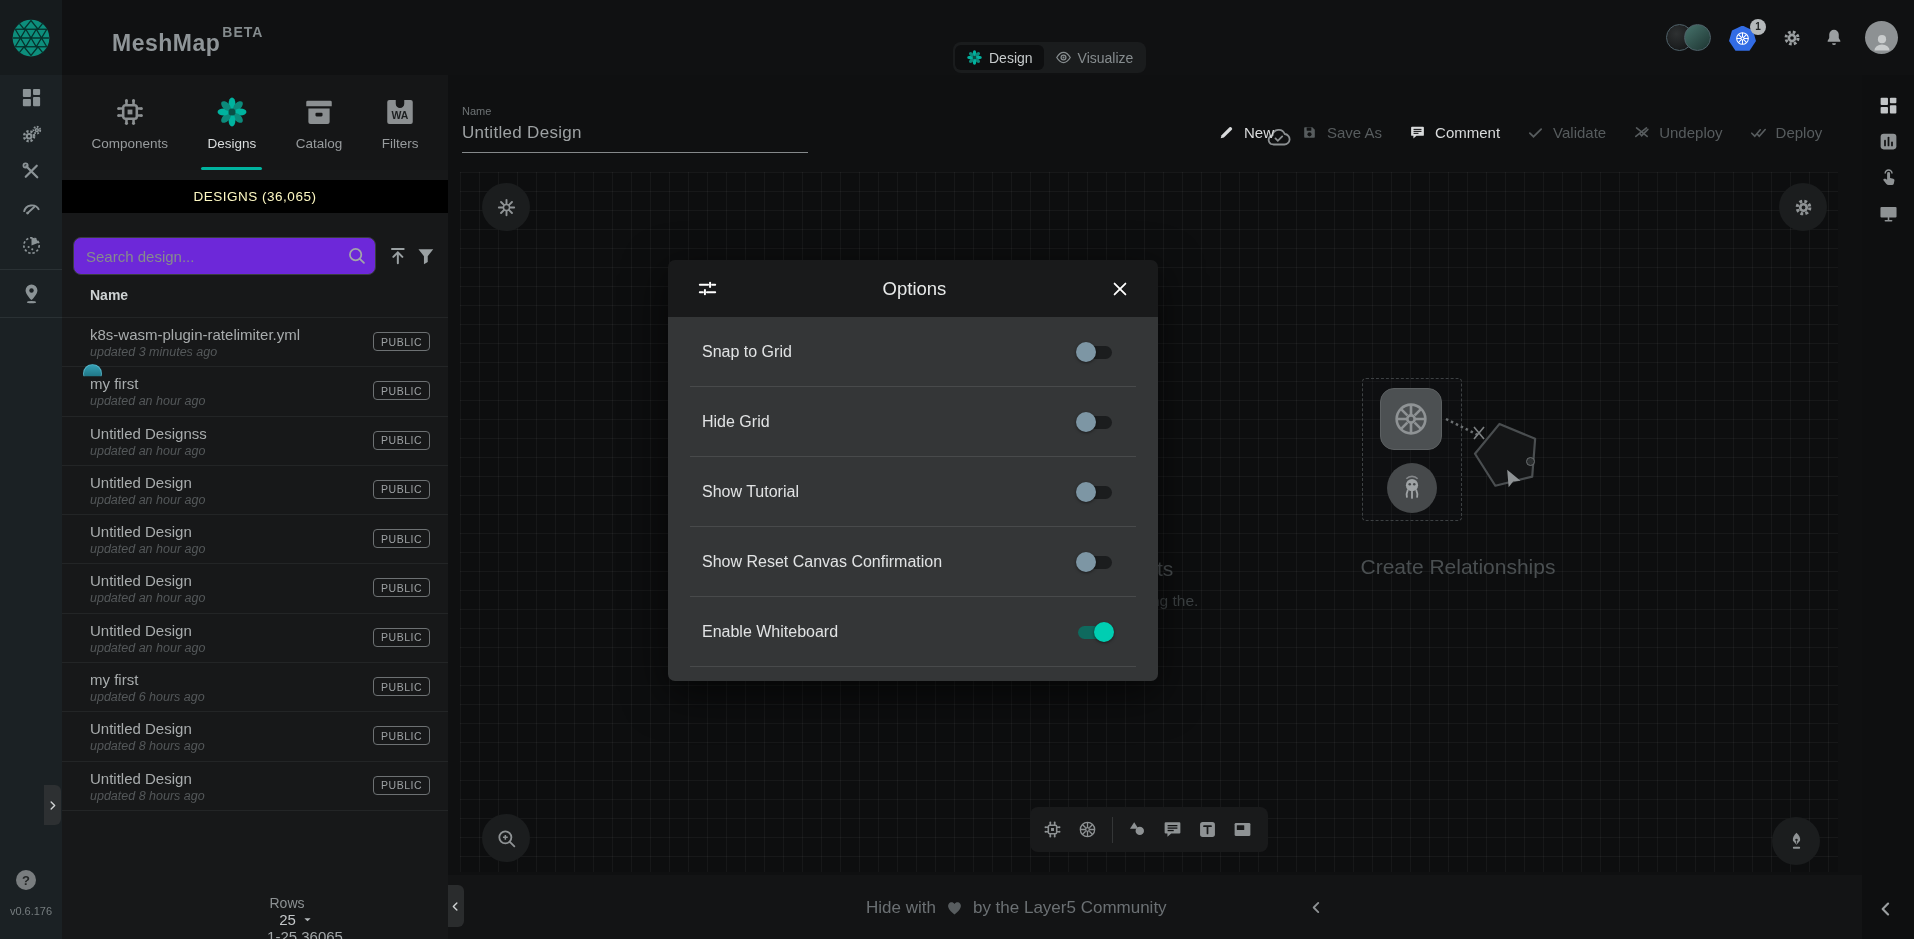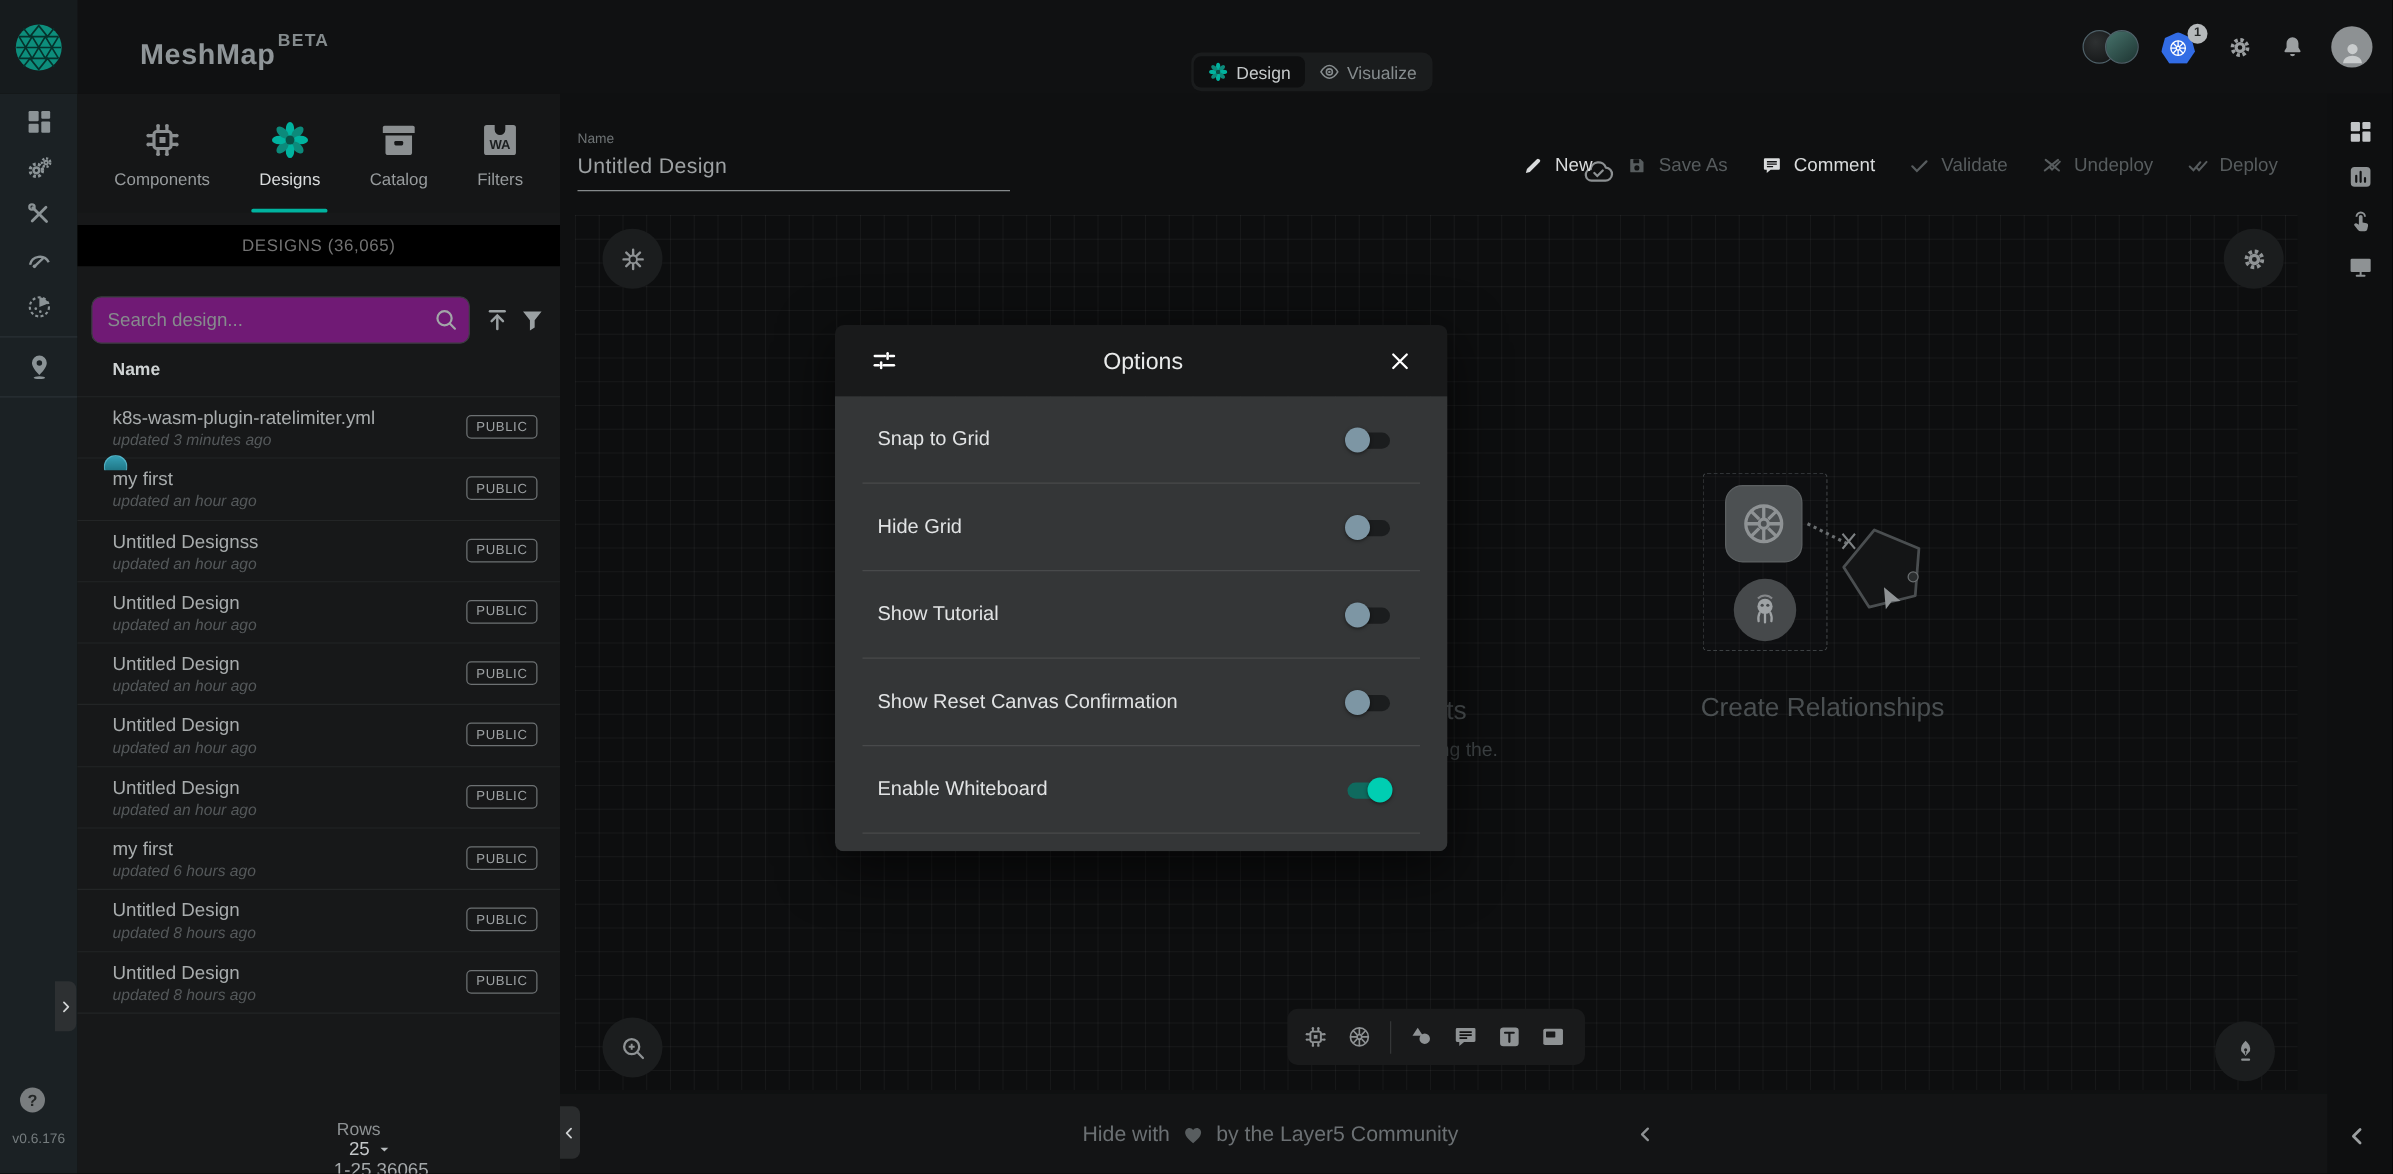--- a/index.html
+++ b/index.html
@@ -44,24 +44,24 @@
   .rail-expand .ic { width:13px; height:13px; }
 
   
   .sidebar { position:absolute; left:62px; top:75px; width:386px; height:864px; background:#171819; z-index:5; }
   .tabbar { position:absolute; left:0; top:0; width:386px; height:95px; background:#151617; display:flex; justify-content:space-evenly; }
   .tab { position:relative; display:flex; flex-direction:column; align-items:center; justify-content:center; gap:7px; padding:0 10px; cursor:pointer; }
   .tab .ic { width:34px; height:34px; color:#8b8f91; }
   .tab .tab-label { font-size:13.5px; color:#979b9d; }
   .tab.active .tab-label { color:#d9dcdd; }
   .tab.active::after { content:''; position:absolute; bottom:0; left:4px; right:4px; height:3px; background:#00B39F; border-radius:2px; }
-  .section-band { position:absolute; left:0; top:105px; width:386px; height:33px; background:#000; color:#737373; font-size:13.5px; letter-spacing:.5px; display:flex; align-items:center; justify-content:center; }
+  .section-band { position:absolute; left:0; top:105px; width:386px; height:33px; background:#000; color:#fef9c3; font-size:13.5px; letter-spacing:.5px; display:flex; align-items:center; justify-content:center; }
   .search-row { position:absolute; left:11px; top:162px; width:364px; height:38px; display:flex; align-items:center; }
   .search-box { position:relative; width:307px; height:38px; }
-  .search-box input { width:100%; height:100%; background:#701a75; border:1px solid #3a3d3f; border-radius:8px; color:#c9cccd; font-size:15px; padding:0 38px 0 12px; outline:none; font-family:inherit; }
+  .search-box input { width:100%; height:100%; background:#6d28d9; border:1px solid #3a3d3f; border-radius:8px; color:#c9cccd; font-size:15px; padding:0 38px 0 12px; outline:none; font-family:inherit; }
   .search-box input::placeholder { color:#868b8d; }
   .search-mag { position:absolute; right:9px; top:8px; width:21px; height:21px; color:#a2a6a8; }
   .sr-icon { width:22px; height:22px; color:#9aa0a2; cursor:pointer; }
   .sr-icon.up { margin-left:11px; }
   .sr-icon.fun { margin-left:7px; }
   .col-header { position:absolute; left:28px; top:212px; font-size:14px; font-weight:bold; color:#ced2d3; }
   .design-list { position:absolute; left:0; top:242px; width:386px; border-top:1px solid #232526; }
   .drow { position:relative; height:49.3px; border-bottom:1px solid #232526; padding-left:28px; background:#171819; cursor:pointer; }
   .drow .dname { display:block; padding-top:8px; font-size:15px; color:#a8acad; white-space:nowrap; }
   .drow .dupd { display:block; padding-top:2px; font-size:12.5px; font-style:italic; color:#54585a; }

